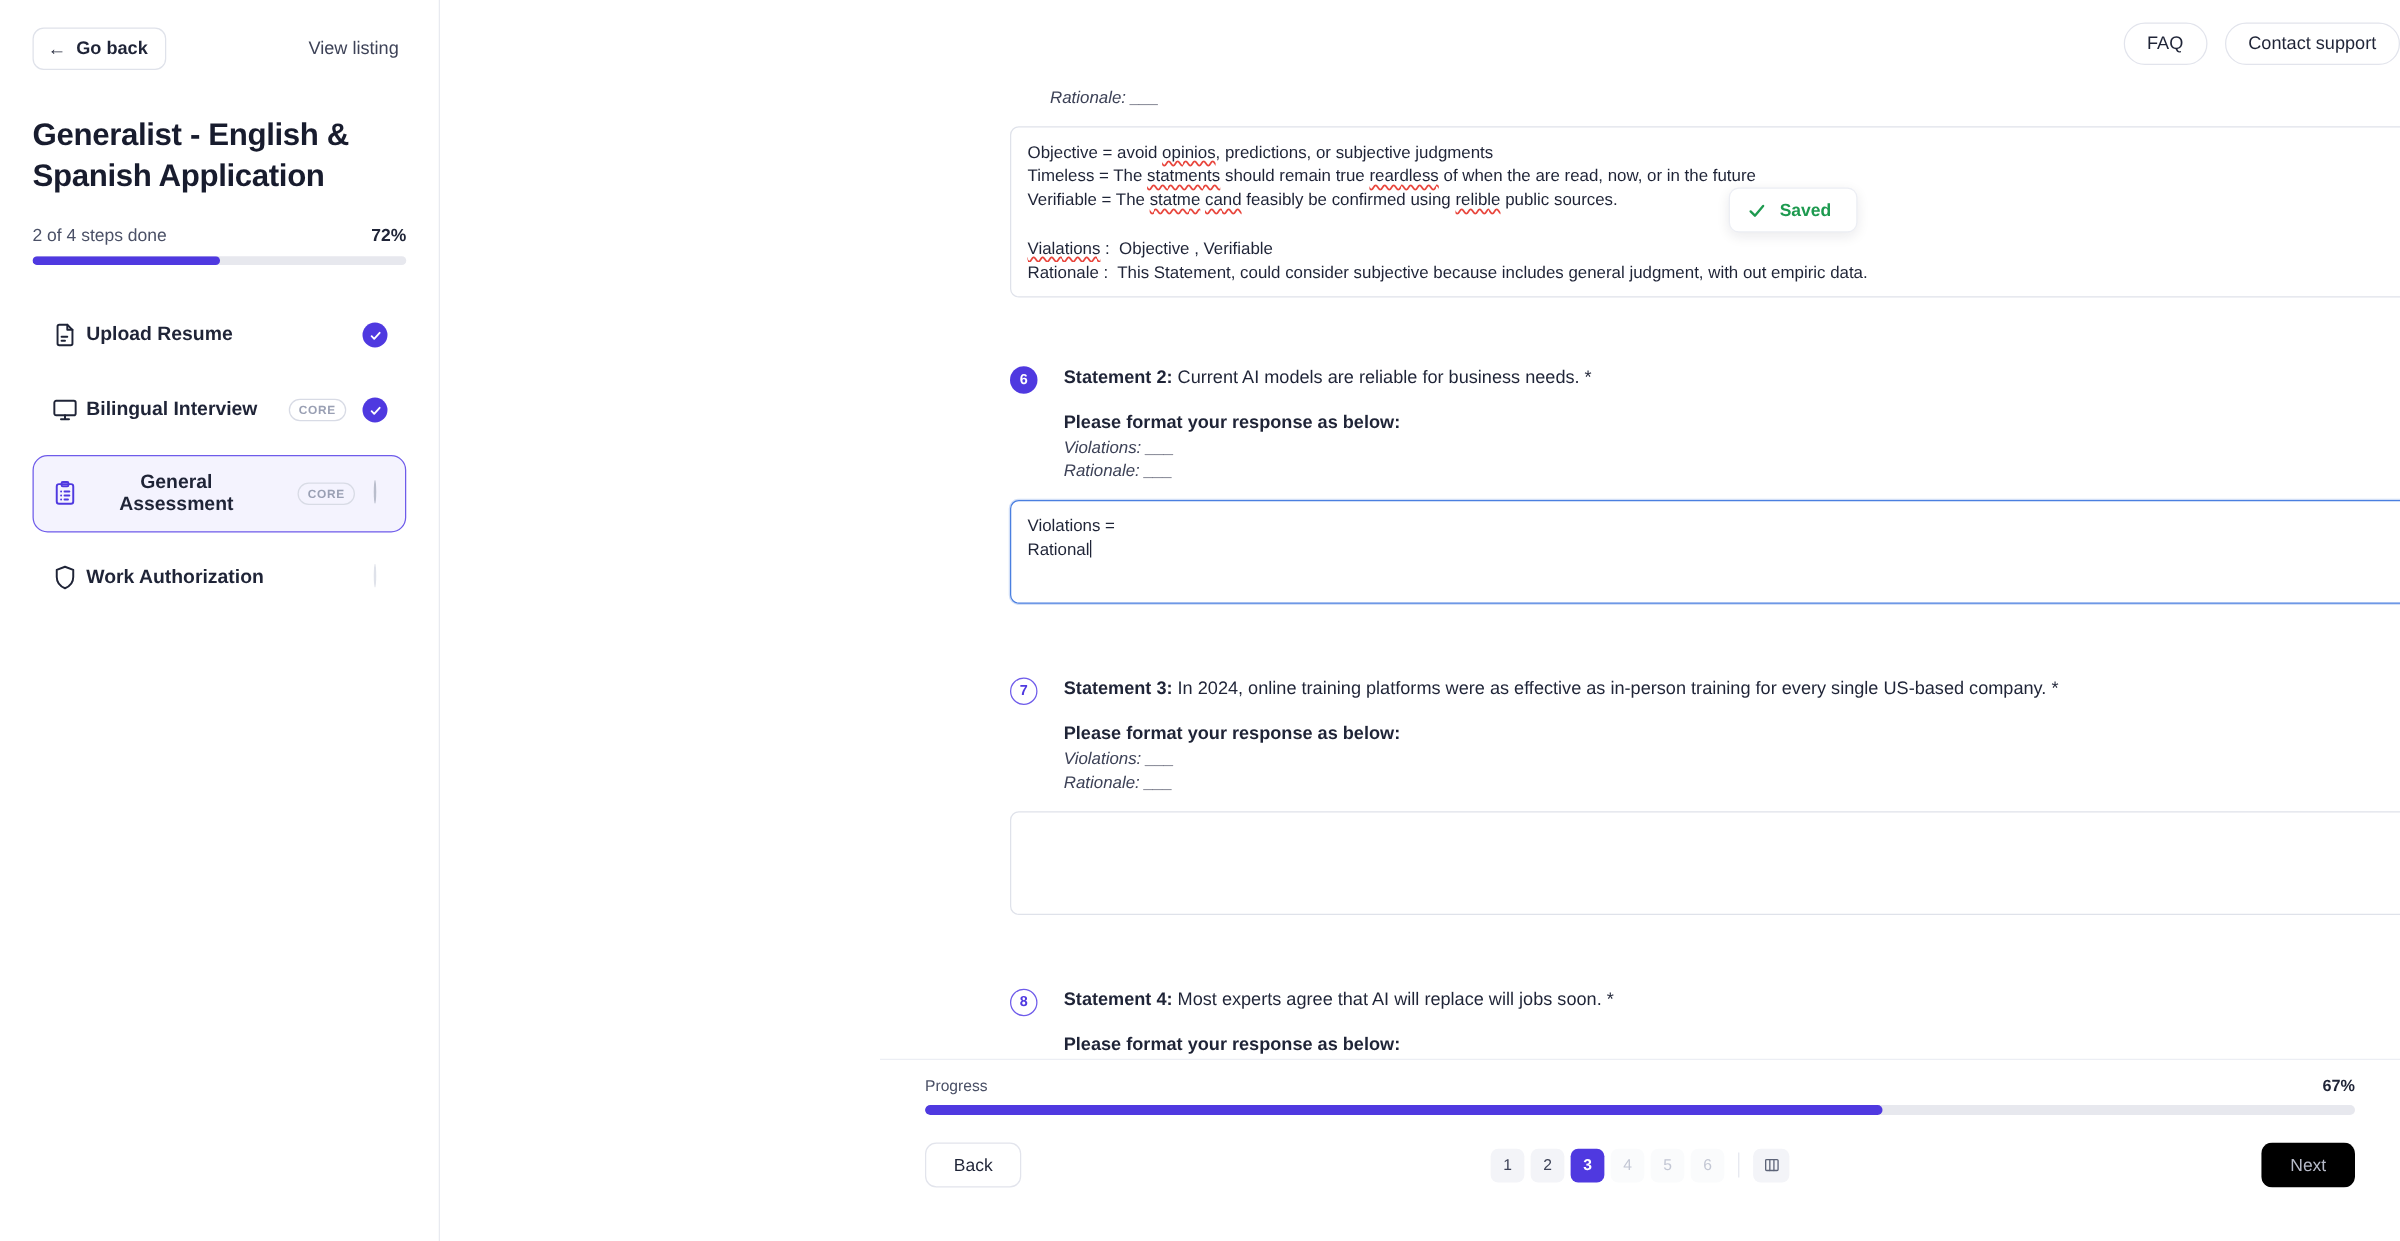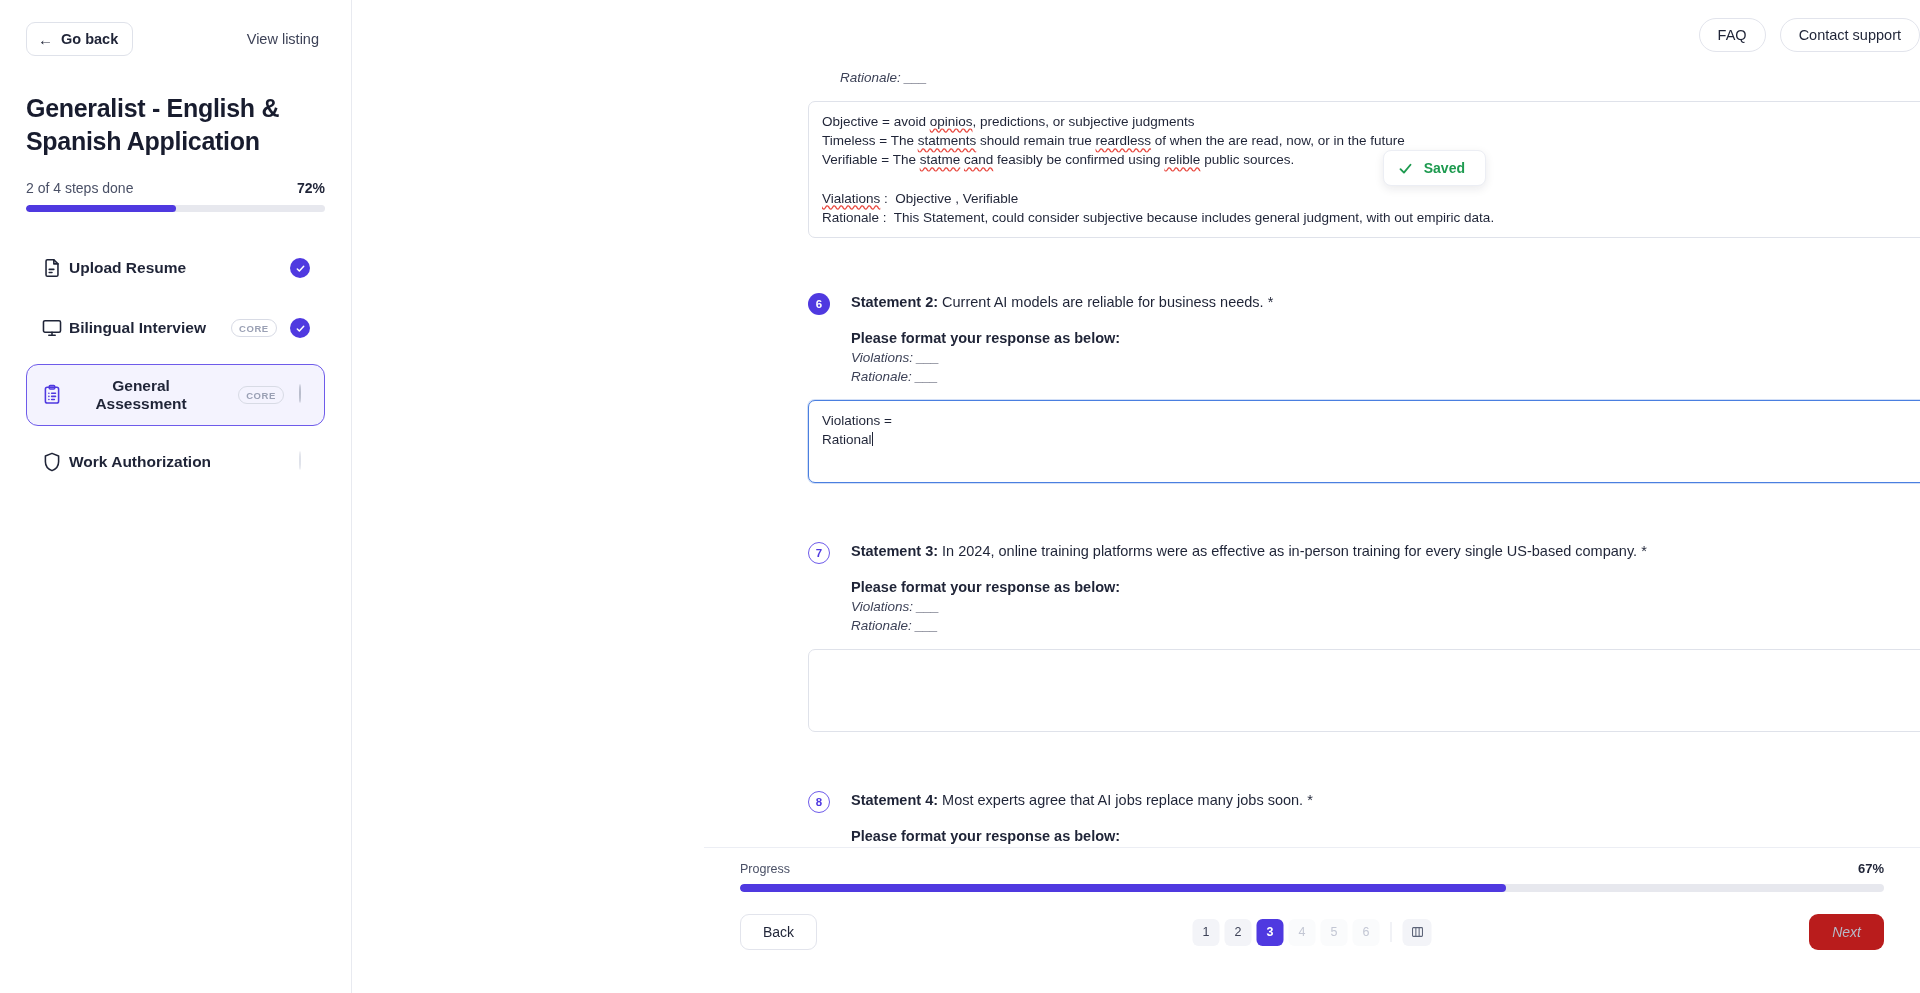--- a/index.html
+++ b/index.html
@@ -159,24 +159,23 @@
   .nav {
     display: flex; align-items: center; justify-content: space-between;
     padding: 22px 36px 0 36px; position: relative;
   }
   .btn-back {
     border: 1px solid #e2e4ec; background: #fff; border-radius: 9px;
     padding: 9px 22px; font-size: 14px; font-weight: 500; color: #1f2437;
     cursor: pointer; font-family: "Liberation Sans", sans-serif;
   }
   .btn-next {
-    border: 1px solid transparent; background: #b91c1c; border-radius: 9px;
+    border: 1px solid transparent; background: #000000; border-radius: 9px;
     padding: 9px 22px; font-size: 14px; color: #b6bac8; cursor: default;
     font-family: "Liberation Sans", sans-serif;
-    font-style: italic;
   }
   .pager {
     position: absolute; left: 50%; transform: translateX(-50%);
     display: flex; align-items: center; gap: 5px;
   }
   .pg {
     min-width: 27px; height: 27px; border-radius: 6px; background: #f3f4f8;
     display: flex; align-items: center; justify-content: center;
     font-size: 12.5px; color: #3d4257; cursor: pointer; padding: 0 6px;
     border: none; font-family: "Liberation Sans", sans-serif;
@@ -320,21 +319,21 @@
               </div>
               <div class="ta-wrap">
                 <div class="ta" style="min-height: 83px;"></div>
                 <div class="counter">0 / 50,000</div>
               </div>
             </div>
             <div class="qblock" style="margin-top: 40px;">
               <div class="qhead">
                 <span class="qnum outline">8</span>
                 <div>
-                  <div class="qtext"><b>Statement 4:</b> <span>Most experts agree that AI jobs replace many jobs soon.</span> <span>*</span></div>
+                  <div class="qtext"><b>Statement 4:</b> <span>Most experts agree that AI will replace will jobs soon.</span> <span>*</span></div>
                   <div class="fmt">Please format your response as below:</div>
                 </div>
               </div>
             </div>
           </div>
       </div>
     </div>
 
     <div class="saved-toast">
       <svg viewBox="0 0 24 24" fill="none" stroke="#1d9a4f" stroke-width="3" stroke-linecap="round" stroke-linejoin="round">

